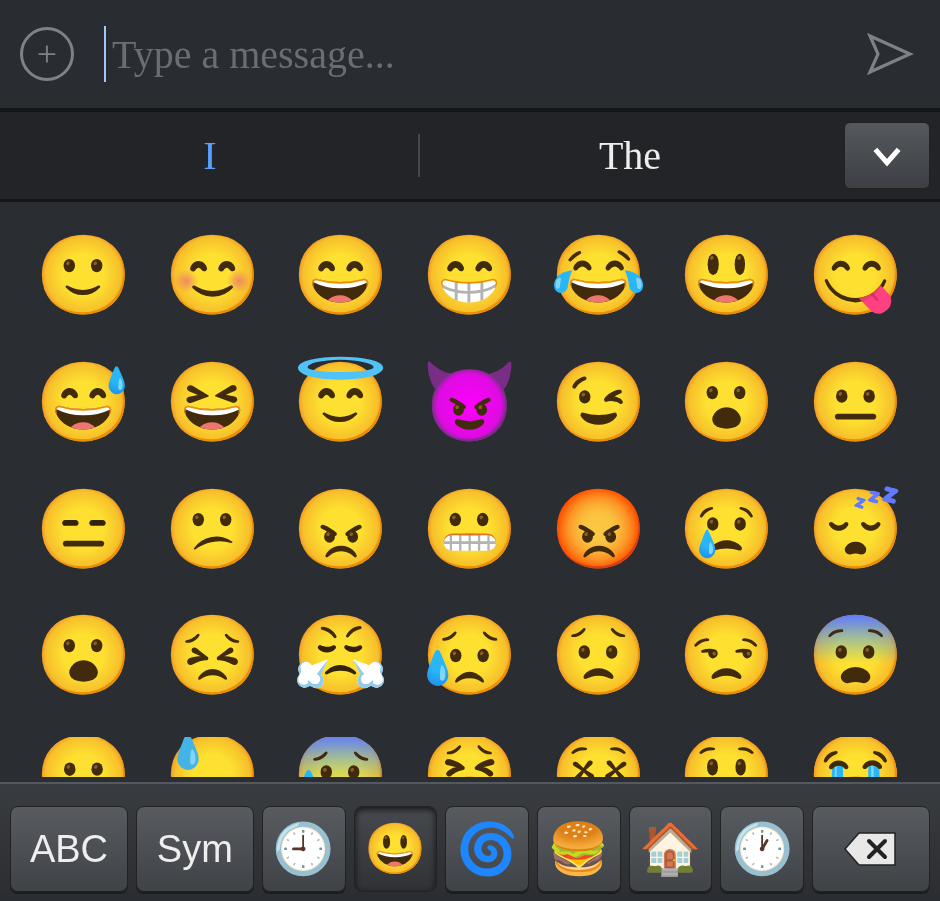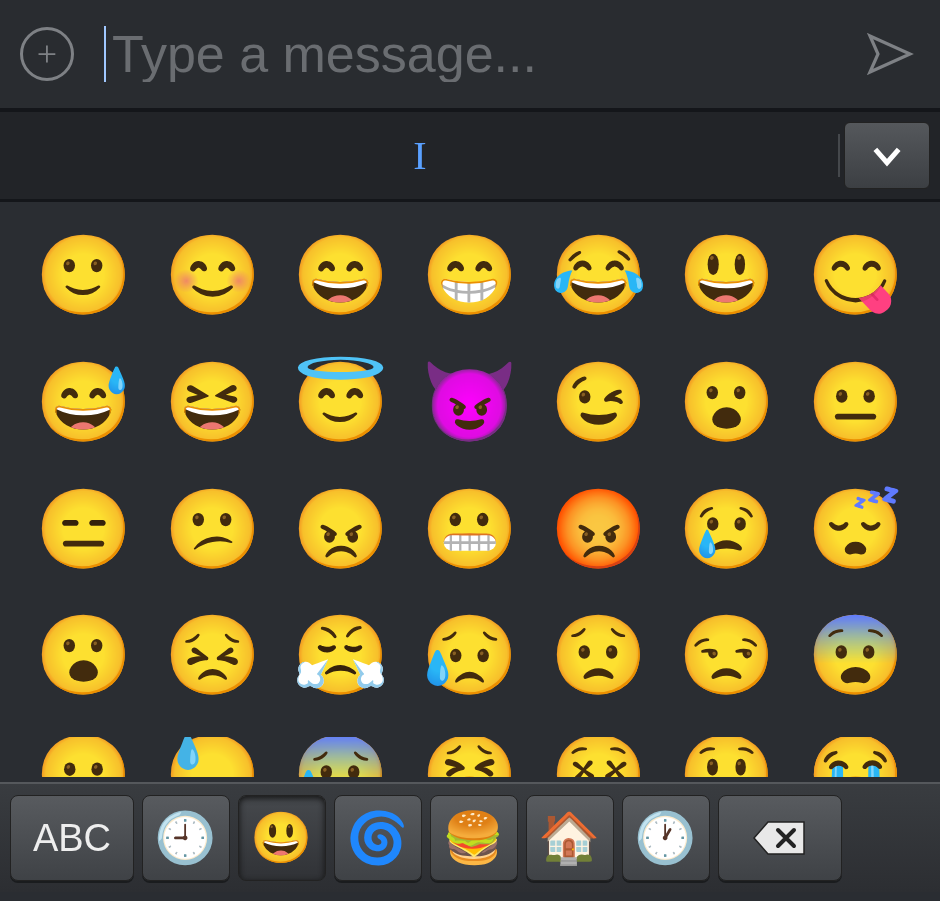--- a/index.html
+++ b/index.html
@@ -24,23 +24,23 @@
     border-radius: 50%;
     display:flex; align-items:center; justify-content:center;
     color:#7e8185; font-size:36px; font-weight:300;
     cursor:pointer;
   }
   .msg-input {
     flex:1;
     margin-left: 30px;
     background: transparent;
     border: none;
-    font-size: 52px;
+    font-size: 40px;
     color: #ccc;
-    font-family: Liberation Sans, sans-serif;
+    font-family: Liberation Serif, serif;
     outline: none;
     border-left: 2px solid #a0c8ff;
     padding-left: 6px;
     height: 56px;
   }
   .msg-input::placeholder { color: #6a6d71; }
   .send-btn {
     width: 60px; height: 60px;
     display:flex; align-items:center; justify-content:center;
     color:#7e8185;
@@ -91,21 +91,21 @@
     display:flex; align-items:center; justify-content:center;
     cursor:pointer;
     line-height:1;
   }
   .emoji.lastrow { height:40px; overflow:hidden; align-items:flex-start; font-size:78px;}
   .bottom-bar {
     height: 110px;
     background: linear-gradient(#393c40,#2c2e32);
     border-top: 2px solid #55585c;
     display:flex;
-    align-items:center;
+    align-items:flex-end;
     padding: 0 10px;
     gap: 8px;
   }
   .key {
     background: linear-gradient(#585b5f,#3f4246);
     border: 1px solid #222;
     border-radius: 8px;
     height: 86px;
     display:flex; align-items:center; justify-content:center;
     color:#eee;
@@ -130,20 +130,23 @@
   <div class="send-btn">
     <svg width="48" height="48" viewBox="0 0 24 24">
       <path d="M2 3 L22 12 L2 21 L6 12 Z" fill="none" stroke="#7e8185" stroke-width="1.6"></path>
     </svg>
   </div>
 </div>
 
 <div class="suggest-bar">
   <div class="suggest divider sel">
       <span>I</span>
+    </div>
+  <div class="suggest">
+      <span>The</span>
     </div>
   <div class="dropdown-btn">
     <svg width="40" height="40" viewBox="0 0 24 24">
       <path d="M5 8 L12 16 L19 8" fill="none" stroke="#fff" stroke-width="3"></path>
     </svg>
   </div>
 </div>
 
 <div class="emoji-grid">
   <div class="emoji">🙂</div>
@@ -184,20 +187,23 @@
   <div class="emoji lastrow">😫</div>
   <div class="emoji lastrow">😵</div>
   <div class="emoji lastrow">😲</div>
   <div class="emoji lastrow">😭</div>
 </div>
 
 <div class="bottom-bar">
   <div class="key txt">
       <span>ABC</span>
     </div>
+  <div class="key txt">
+      <span>Sym</span>
+    </div>
   <div class="key cat">
       <span>🕘</span>
     </div>
   <div class="key cat sel-cat">
       <span>😃</span>
     </div>
   <div class="key cat">
       <span>🌀</span>
     </div>
   <div class="key cat">

